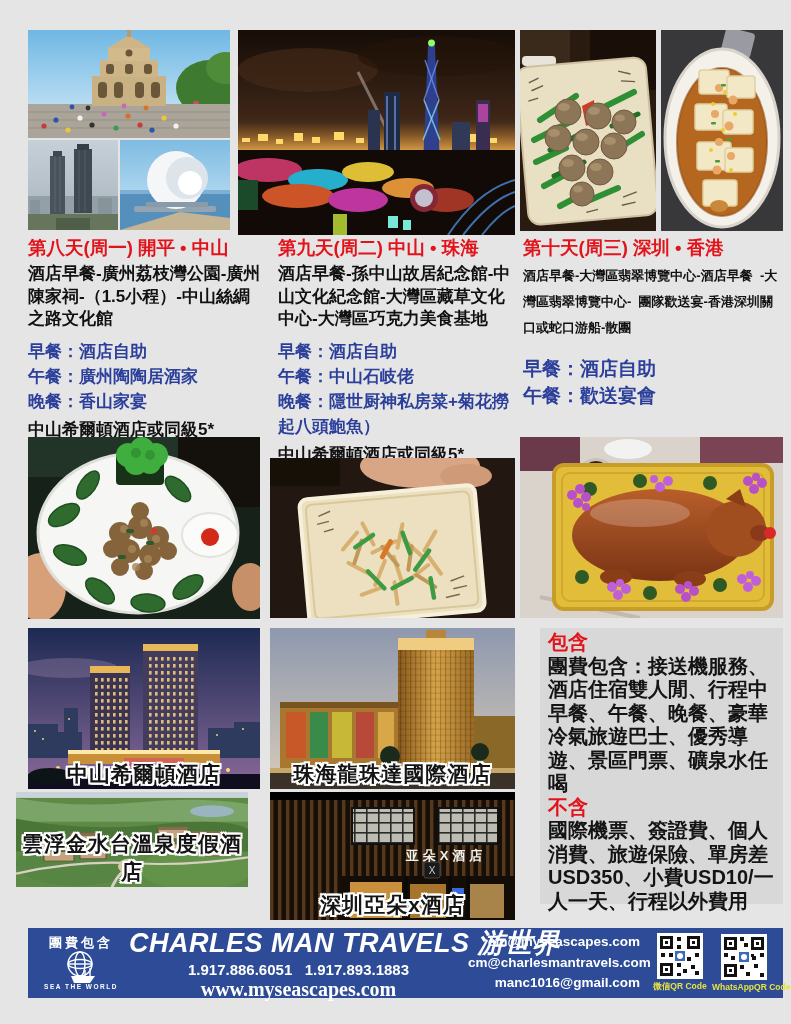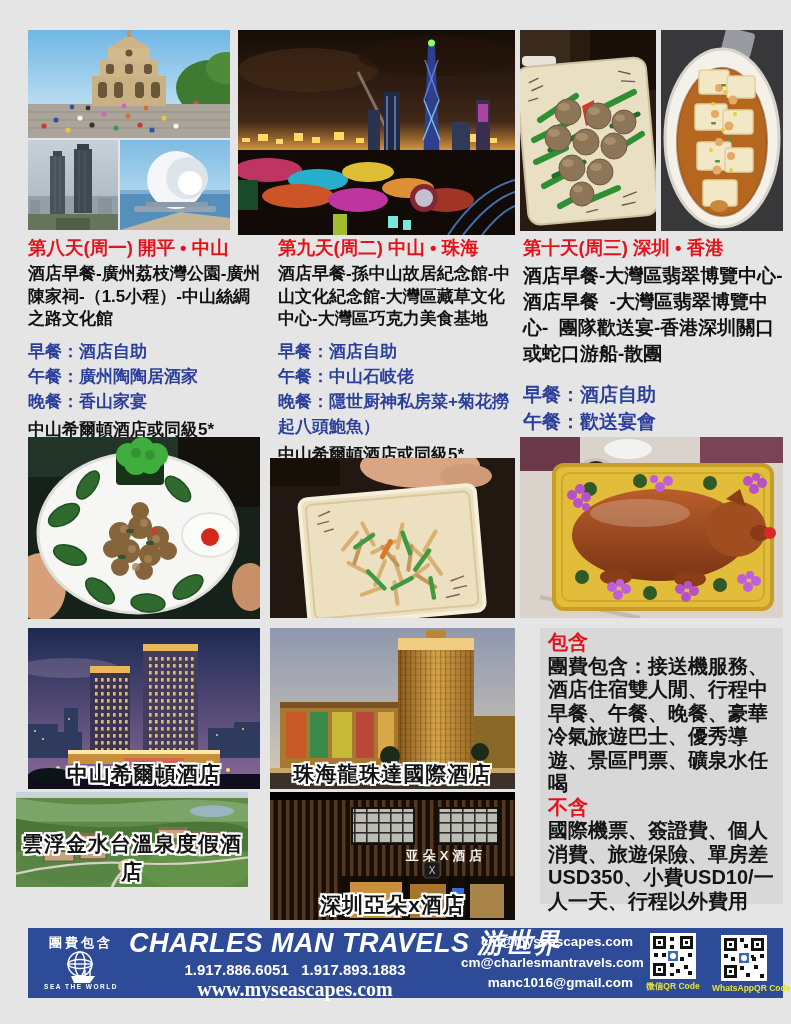--- a/index.html
+++ b/index.html
@@ -8,21 +8,21 @@
   .photo{position:absolute;overflow:hidden;}
   .photo svg{display:block;width:100%;height:100%;}
 
   
   .day-col{position:absolute;font-weight:bold;color:#111;}
   .day-title{color:#e3131b;font-size:18.5px;line-height:22px;margin-bottom:4px;white-space:nowrap;}
   .itin{font-size:17px;line-height:22.5px;white-space:pre-wrap;}
   .meals{margin-top:8px;}
   .meal{color:#2b3f9b;font-size:17px;line-height:25px;}
   .hotel-line{margin-top:5px;font-size:17px;line-height:22px;}
-  .day3 .itin{font-size:19px;line-height:26px;}
+  .day3 .itin{font-size:13px;line-height:26px;}
   .day3 .meals{margin-top:14px;}
   .day3 .meal{font-size:19px;line-height:27px;}
 
   
   .photo-caption{position:absolute;left:0;right:0;bottom:1px;text-align:center;
     font-size:21px;font-weight:bold;color:#141414;letter-spacing:1px;
     text-shadow:-2px -2px 0 #fff,2px -2px 0 #fff,-2px 2px 0 #fff,2px 2px 0 #fff,
                 0 -2px 0 #fff,0 2px 0 #fff,-2px 0 0 #fff,2px 0 0 #fff;}
 
   
@@ -36,21 +36,21 @@
     display:flex;align-items:center;box-sizing:border-box;padding:2px 5px;color:#fff;}
   .logo-col{width:96px;text-align:center;line-height:1;}
   .logo-cn{font-size:13px;font-weight:bold;letter-spacing:3px;font-family:"Liberation Serif","DejaVu Serif",serif;}
   .logo-col svg{display:block;margin:1px auto 0;}
   .logo-tag{font-size:6.5px;letter-spacing:1.5px;font-weight:bold;}
   .center-col{flex:1;min-width:0;}
   .brand{font-size:27px;font-weight:bold;font-style:italic;white-space:nowrap;letter-spacing:.5px;}
   .phones{text-align:center;font-size:15px;font-weight:bold;white-space:pre;}
   .website{text-align:center;font-size:20px;font-weight:bold;font-family:Liberation Serif, serif;}
   .emails{width:172px;text-align:right;font-size:13.5px;font-weight:bold;line-height:1.55;padding-right:8px;}
-  .qr-col{display:flex;gap:7px;align-items:flex-end;padding-right:2px;}
+  .qr-col{display:flex;gap:0;align-items:center;padding-right:2px;}
   .qr-item{width:64px;text-align:center;}
   .qr-item svg{display:block;margin:0 auto;background:#fff;}
   .qr-label{font-size:8.5px;font-weight:bold;color:#e8e23c;margin-top:2px;white-space:nowrap;}
 </style>
 </head>
 <body>
 
 <div class="page">
 
   <div class="photo" style="left:28px;top:30px;width:202px;height:108px">

